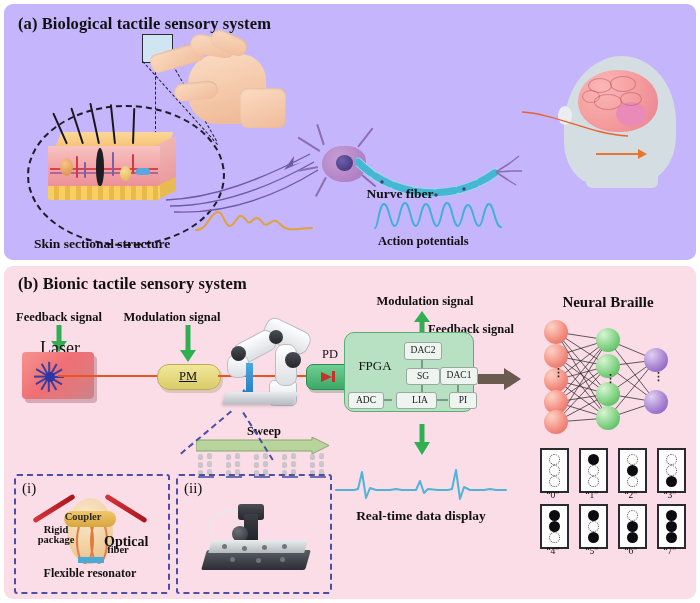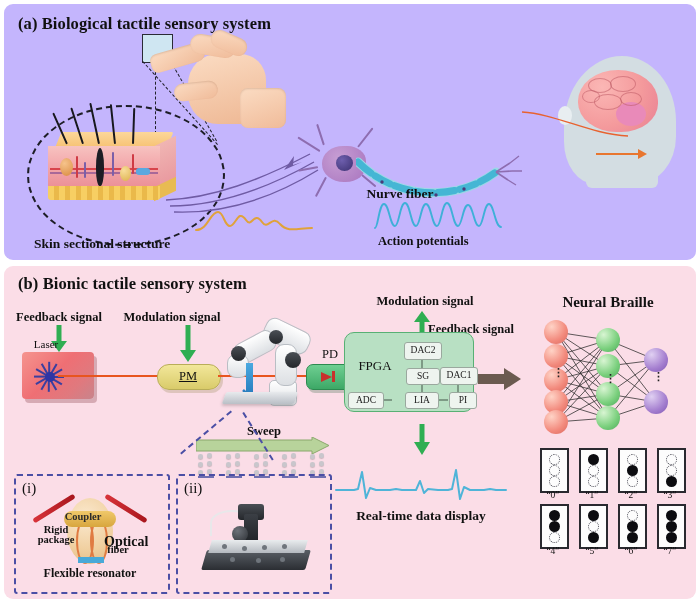--- a/index.html
+++ b/index.html
@@ -253,21 +253,21 @@
     <path d="M10,0 L10,17" stroke="#2fae52" stroke-width="5" fill="none"></path>
     <path d="M2,16 L18,16 L10,27 Z" fill="#2fae52"></path>
   </svg>
 
   <div class="lbl" style="left:110px;top:310px;width:124px;font-size:12.5px;">Modulation signal</div>
   <svg class="garrow" style="left:178px;top:325px;width:20px;height:38px;" viewBox="0 0 20 38">
     <path d="M10,0 L10,26" stroke="#2fae52" stroke-width="5" fill="none"></path>
     <path d="M2,25 L18,25 L10,37 Z" fill="#2fae52"></path>
   </svg>
 
-  <div class="lbl-thin" style="left:18px;top:338px;width:56px;font-size:11px;">Laser</div>
+  <div class="lbl-thin" style="left:32px;top:338px;width:56px;font-size:18px;">Laser</div>
   <div id="laser">
     <div class="laser-burst">
       <div class="bray" style="transform:rotate(0deg);"></div>
       <div class="bray" style="transform:rotate(30deg);"></div>
       <div class="bray" style="transform:rotate(60deg);"></div>
       <div class="bray" style="transform:rotate(90deg);"></div>
       <div class="bray" style="transform:rotate(120deg);"></div>
       <div class="bray" style="transform:rotate(150deg);"></div>
       <div class="bray" style="transform:rotate(180deg);"></div>
       <div class="bray" style="transform:rotate(210deg);"></div>
@@ -325,21 +325,21 @@
   <div class="connector" style="left:421px;top:358px;width:1.6px;height:10px;"></div>
   <div class="connector" style="left:421px;top:382px;width:1.6px;height:11px;"></div>
   <div class="connector" style="left:457px;top:382px;width:1.6px;height:11px;"></div>
   <div class="connector" style="left:381px;top:399px;width:11px;height:1.6px;"></div>
   <div class="connector" style="left:437px;top:399px;width:11px;height:1.6px;"></div>
 
   <div class="subbox" style="left:404px;top:342px;width:36px;height:16px;">DAC2</div>
   <div class="subbox" style="left:406px;top:368px;width:32px;height:15px;">SG</div>
   <div class="subbox" style="left:440px;top:367px;width:36px;height:16px;">DAC1</div>
   <div class="subbox" style="left:348px;top:392px;width:34px;height:15px;">ADC</div>
-  <div class="subbox" style="left:405px;top:392px;width:32px;height:15px;">LIA</div>
+  <div class="subbox" style="left:396px;top:392px;width:32px;height:15px;padding-left:7px;">LIA</div>
   <div class="subbox" style="left:449px;top:392px;width:26px;height:15px;">PI</div>
 
   <svg id="bigarrow" viewBox="0 0 44 26">
     <path d="M0,8 L26,8 L26,2 L43,13 L26,24 L26,18 L0,18 Z" fill="#6b5a50"></path>
   </svg>
 
   <div class="lbl" style="left:530px;top:294px;width:156px;font-size:15px;">Neural Braille</div>
   <div id="nn">
     <svg style="position:absolute;left:0;top:0;width:150px;height:120px;" viewBox="0 0 150 120">
       <g stroke="#2a2a2a" stroke-width="0.75" fill="none">

